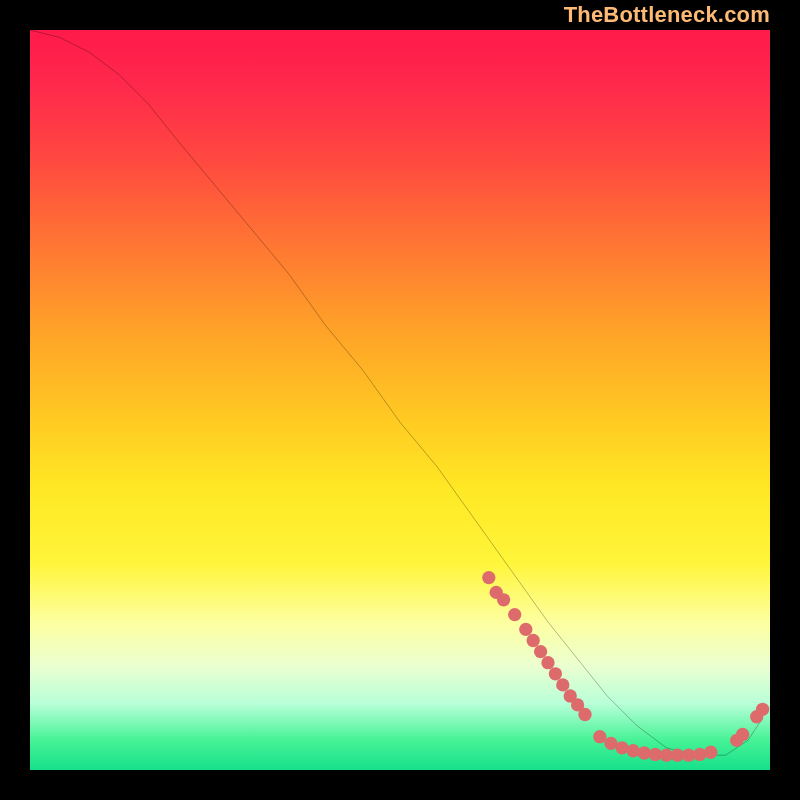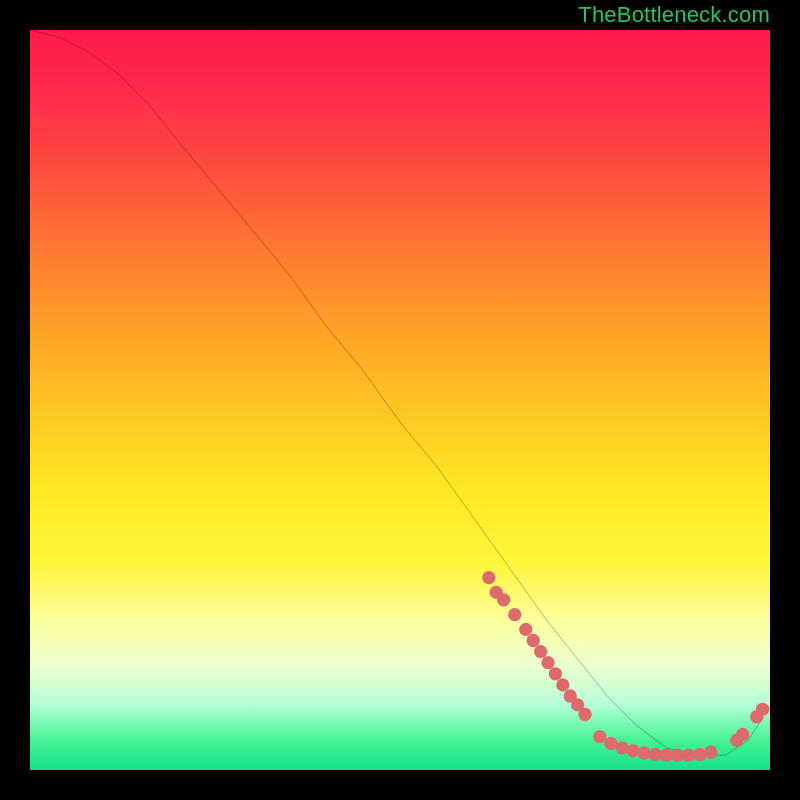--- a/index.html
+++ b/index.html
@@ -14,24 +14,24 @@
   .frame {
     position: absolute;
     left: 0; top: 0;
     width: 800px; height: 800px;
     background: #000;
   }
   .watermark {
     position: absolute;
     top: 2px;
     right: 30px;
-    color: #22c55e;
+    color: #fdba74;
     font-size: 22px;
     letter-spacing: 0.2px;
-    font-weight: 400;
+    font-weight: 700;
   }
   .plot {
     position: absolute;
     left: 30px;
     top: 30px;
     width: 740px;
     height: 740px;
   }
   .gradient {
     position: absolute;

